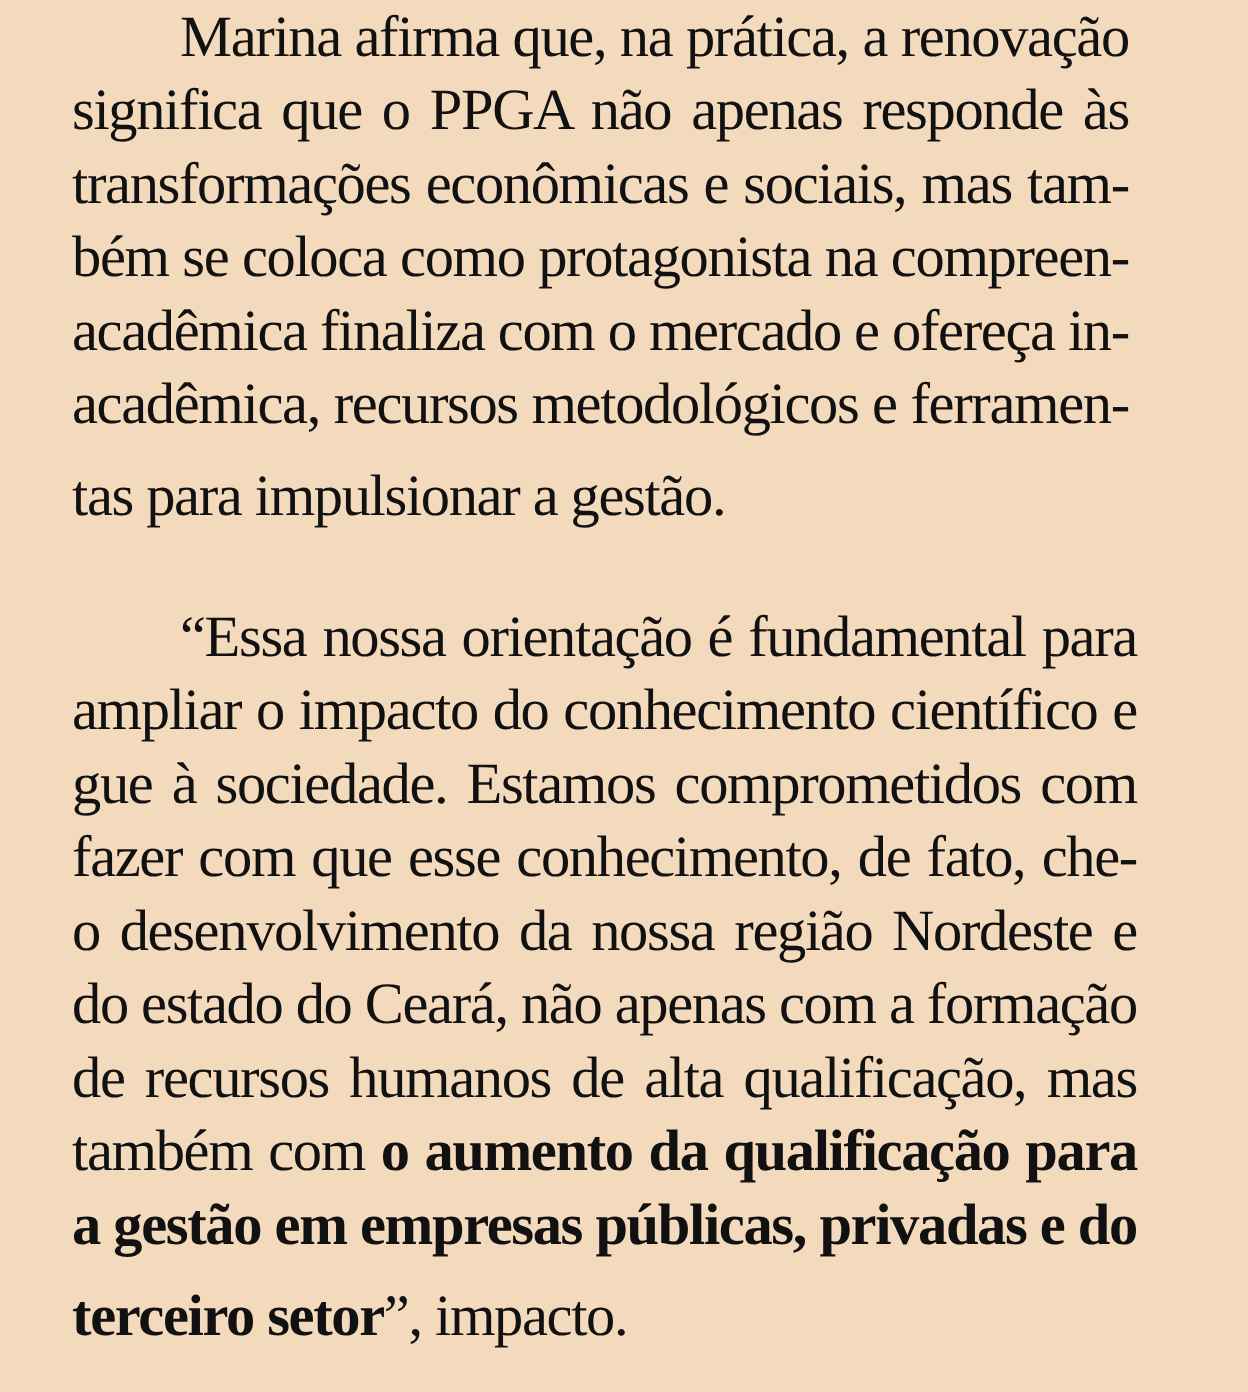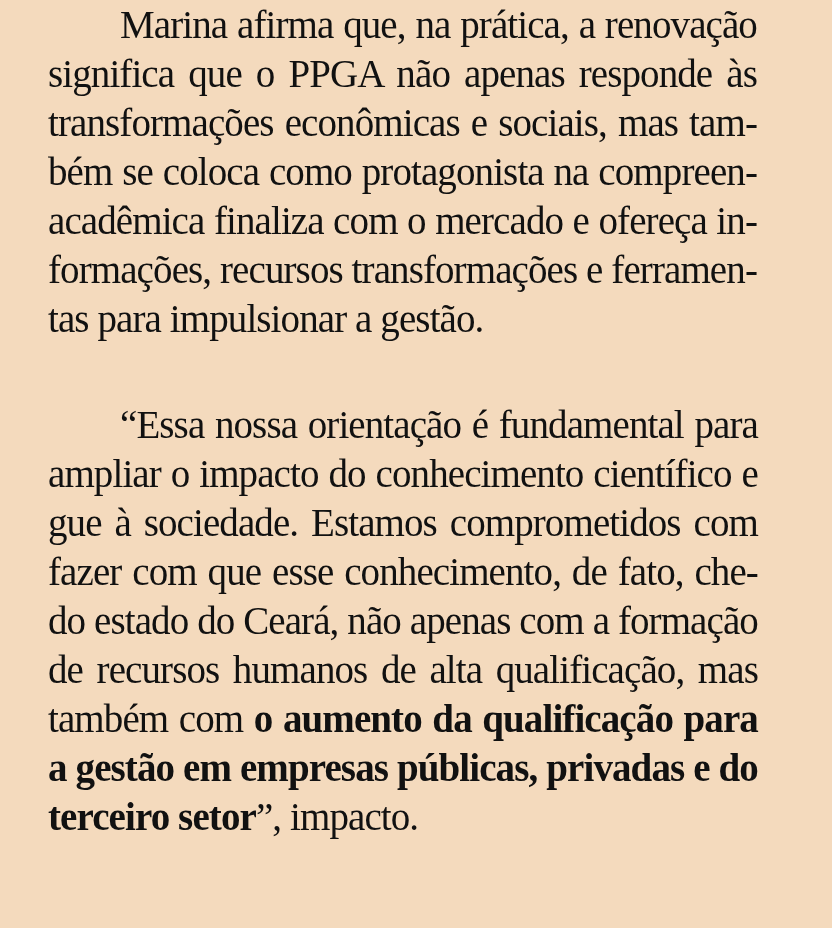--- a/index.html
+++ b/index.html
@@ -17,47 +17,48 @@
     font-size: 39px;
     line-height: 49px;
     text-align: justify;
     text-indent: 72px;
     letter-spacing: -0.9px;
     word-spacing: 0px;
     hyphens: manual;
   }
   .line { display: block; text-align: justify; text-align-last: justify; text-indent: 0; white-space: nowrap; }
   .line.first { padding-left: 72px; }
-  .line.last { text-align-last: left; }
+  .line.last { text-align-last: left; margin-top: 12px; }
   .p1 { position: absolute; top: 0px; }
   .p2 { position: absolute; top: 400px; }
   b { font-weight: bold; }
 </style>
 </head>
 <body>
 
 <div class="page">
   <div class="p1">
     <div class="para">
       <span class="line first">Marina afirma que, na prática, a renovação</span>
       <span class="line">significa que o PPGA não apenas responde às</span>
       <span class="line">transformações econômicas e sociais, mas tam-</span>
       <span class="line">bém se coloca como protagonista na compreen-</span>
       <span class="line">acadêmica finaliza com o mercado e ofereça in-</span>
-      <span class="line">formações, recursos transformações e ferramen-</span>
+      <span class="line">acadêmica, recursos metodológicos e ferramen-</span>
       <span class="line last">tas para impulsionar a gestão.</span>
     </div>
   </div>
 
   <div class="p2">
     <div class="para">
       <span class="line first">“Essa nossa orientação é fundamental para</span>
       <span class="line">ampliar o impacto do conhecimento científico e</span>
       <span class="line">gue à sociedade. Estamos comprometidos com</span>
       <span class="line">fazer com que esse conhecimento, de fato, che-</span>
+      <span class="line">o desenvolvimento da nossa região Nordeste e</span>
       <span class="line">do estado do Ceará, não apenas com a formação</span>
       <span class="line">de recursos humanos de alta qualificação, mas</span>
       <span class="line"><span>também com </span><b>o aumento da qualificação para</b></span>
       <span class="line"><b>a gestão em empresas públicas, privadas e do</b></span>
       <span class="line last"><b>terceiro setor</b><span>”, impacto.</span></span>
     </div>
   </div>
 </div>
 
 </body></html>

